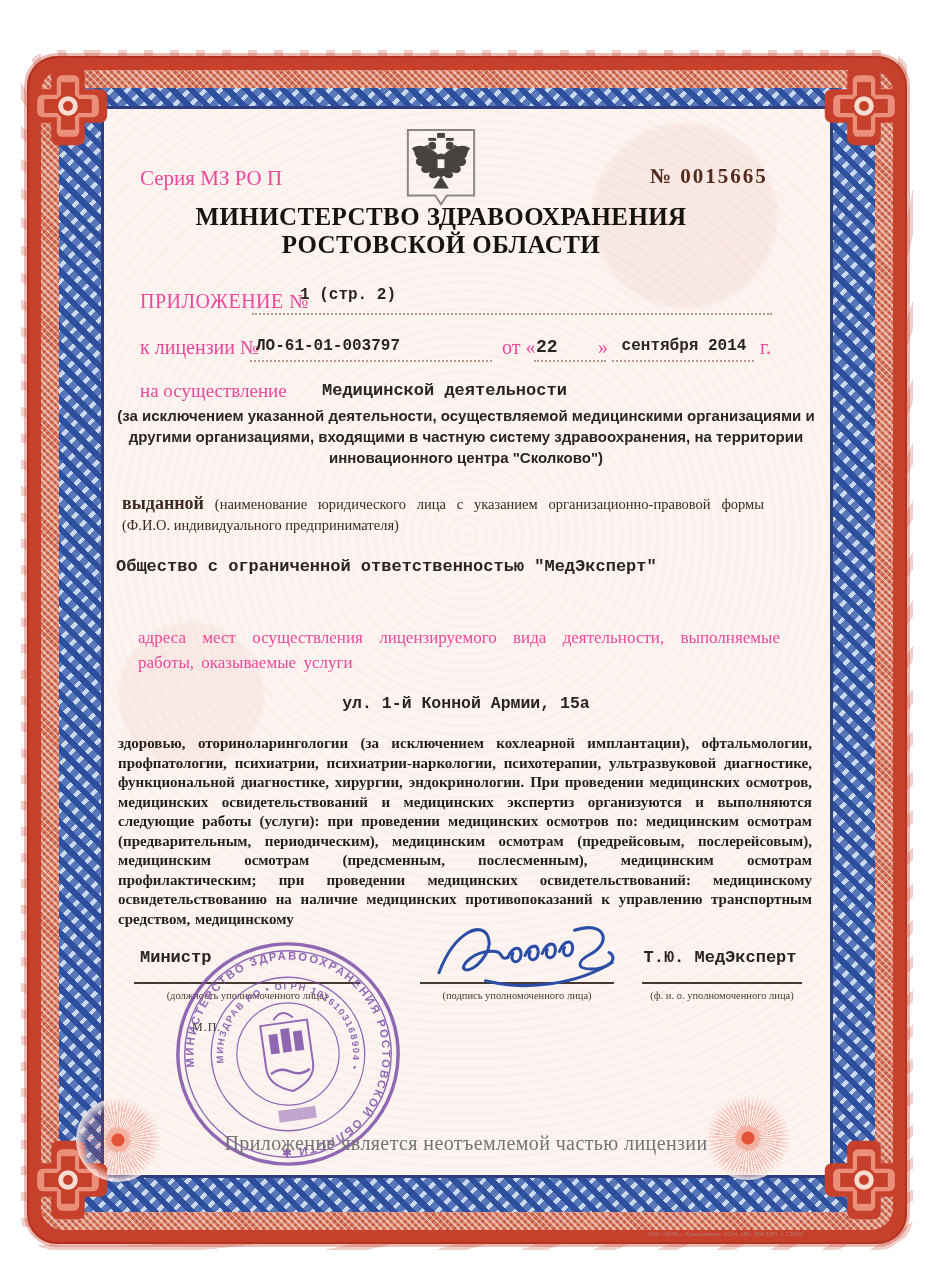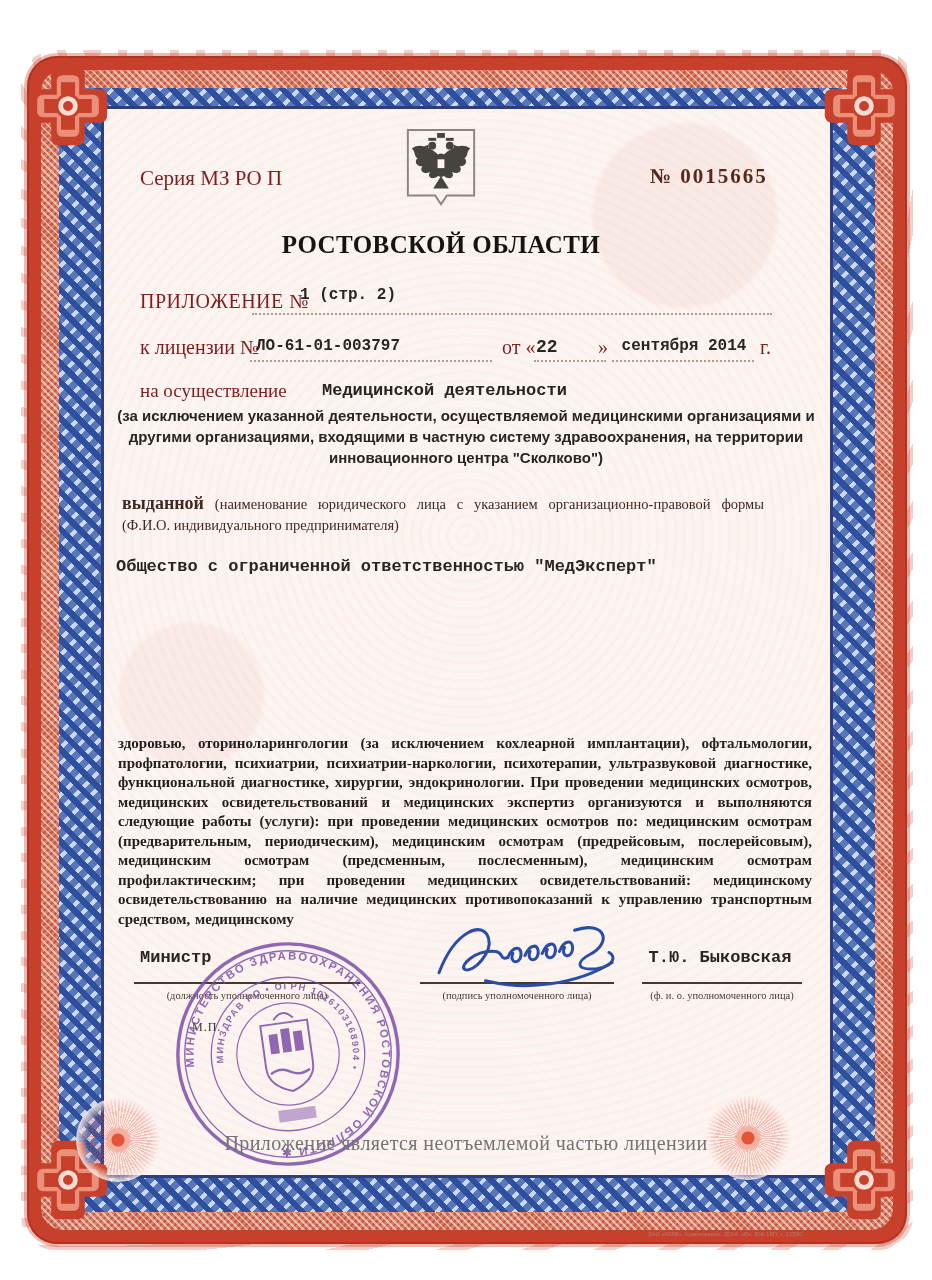--- a/index.html
+++ b/index.html
@@ -29,21 +29,21 @@
   
   .rosette{position:absolute;width:84px;height:84px;}
   
   .starburst{position:absolute;width:84px;height:84px;border-radius:50%;
       background:
         radial-gradient(circle, rgba(255,255,255,0) 0 52%, #fcf4f1 74%),
         radial-gradient(circle, #e4543a 0 6px, rgba(243,170,152,.85) 7px 11px, rgba(243,170,152,0) 14px),
         repeating-conic-gradient(rgba(224,94,70,.34) 0 3deg, rgba(224,94,70,.05) 3deg 6deg);}
   
   .abs{position:absolute;}
-  .serif-label{font-family:"Liberation Serif",serif;color:#7f1d1d;}
+  .serif-label{font-family:"Liberation Serif",serif;color:#ec4899;}
   .fill{font-family:Liberation Mono, monospace;font-weight:700;color:#2a2522;}
   .dotline{position:absolute;border-bottom:2px dotted #b79a8c;height:1px;}
   .solidline{position:absolute;border-bottom:2px solid #463a30;height:1px;}
   .series{left:140px;top:166px;font-size:21px;}
   .docnum{left:650px;top:164px;font-size:21px;font-weight:700;letter-spacing:2px;color:#55291b;}
   .title{left:116px;top:202px;width:650px;text-align:center;font-size:25px;font-weight:700;
          color:#17130f;letter-spacing:.4px;line-height:29px;}
   .appendix-label{left:140px;top:290px;font-size:20px;letter-spacing:.5px;}
   .appendix-value{left:300px;top:286px;font-size:16px;}
   .license-label{left:140px;top:336px;font-size:20px;}
@@ -168,20 +168,21 @@
         <rect x="45" y="11" width="8" height="3"></rect>
       <rect x="36" y="6" width="8" height="5"></rect>
       <ellipse cx="40" cy="39" rx="7" ry="12"></ellipse>
       <path d="M40 50 l-8 13 h16 Z"></path>
     </g>
     <rect x="36.5" y="33" width="7" height="9" fill="#fcf4f1"></rect>
   </svg>
 
   <div class="abs docnum">№ 0015665</div>
 
+  <div class="abs title" style="top:202px">МИНИСТЕРСТВО ЗДРАВООХРАНЕНИЯ</div>
   <div class="abs title" style="top:230px">РОСТОВСКОЙ ОБЛАСТИ</div>
 
   <div class="abs appendix-label serif-label">ПРИЛОЖЕНИЕ №</div>
   <div class="abs appendix-value fill">1 (стр. 2)</div>
   <div class="dotline" style="left:252px;top:312px;width:520px"></div>
 
   <div class="abs license-label serif-label">к лицензии №</div>
   <div class="abs license-value fill">ЛО-61-01-003797</div>
   <div class="dotline" style="left:250px;top:359px;width:242px"></div>
   <div class="abs ot-label serif-label">от «</div>
@@ -196,25 +197,27 @@
   <div class="abs activity-value fill">Медицинской деятельности</div>
   <div class="abs activity-note">(за исключением указанной деятельности, осуществляемой медицинскими организациями и другими организациями, входящими в частную систему здравоохранения, на территории инновационного центра "Сколково")</div>
 
   <div class="abs issued">
     <span class="lbl">выданной</span>
     <span>(наименование юридического лица с указанием организационно-правовой формы (Ф.И.О. индивидуального предпринимателя)</span>
   </div>
 
   <div class="abs org fill">Общество с ограниченной ответственностью "МедЭксперт"</div>
 
+  <div class="abs addr-label serif-label">адреса мест осуществления лицензируемого вида деятельности, выполняемые работы, оказываемые услуги</div>
+  <div class="abs addr2 fill">ул. 1-й Конной Армии, 15а</div>
 
   <div class="abs bodytext">здоровью, оториноларингологии (за исключением кохлеарной имплантации), офтальмологии, профпатологии, психиатрии, психиатрии-наркологии, психотерапии, ультразвуковой диагностике, функциональной диагностике, хирургии, эндокринологии. При проведении медицинских осмотров, медицинских освидетельствований и медицинских экспертиз организуются и выполняются следующие работы (услуги): при проведении медицинских осмотров по: медицинским осмотрам (предварительным, периодическим), медицинским осмотрам (предрейсовым, послерейсовым), медицинским осмотрам (предсменным, послесменным), медицинским осмотрам профилактическим; при проведении медицинских освидетельствований: медицинскому освидетельствованию на наличие медицинских противопоказаний к управлению транспортным средством, медицинскому</div>
 
   <div class="abs minister fill">Министр</div>
-  <div class="abs m-name fill">Т.Ю. Быковская</div>
+  <div class="abs m-name fill">Т.Ю. МедЭксперт</div>
 
   <div class="solidline" style="left:134px;top:981px;width:226px"></div>
   <div class="solidline" style="left:420px;top:981px;width:194px"></div>
   <div class="solidline" style="left:642px;top:981px;width:160px"></div>
 
   <div class="caption" style="left:134px;width:226px">(должность уполномоченного лица)</div>
   <div class="caption" style="left:420px;width:194px">(подпись уполномоченного лица)</div>
   <div class="caption" style="left:642px;width:160px">(ф. и. о. уполномоченного лица)</div>
 
   <svg class="abs sig" viewBox="0 0 200 85">

